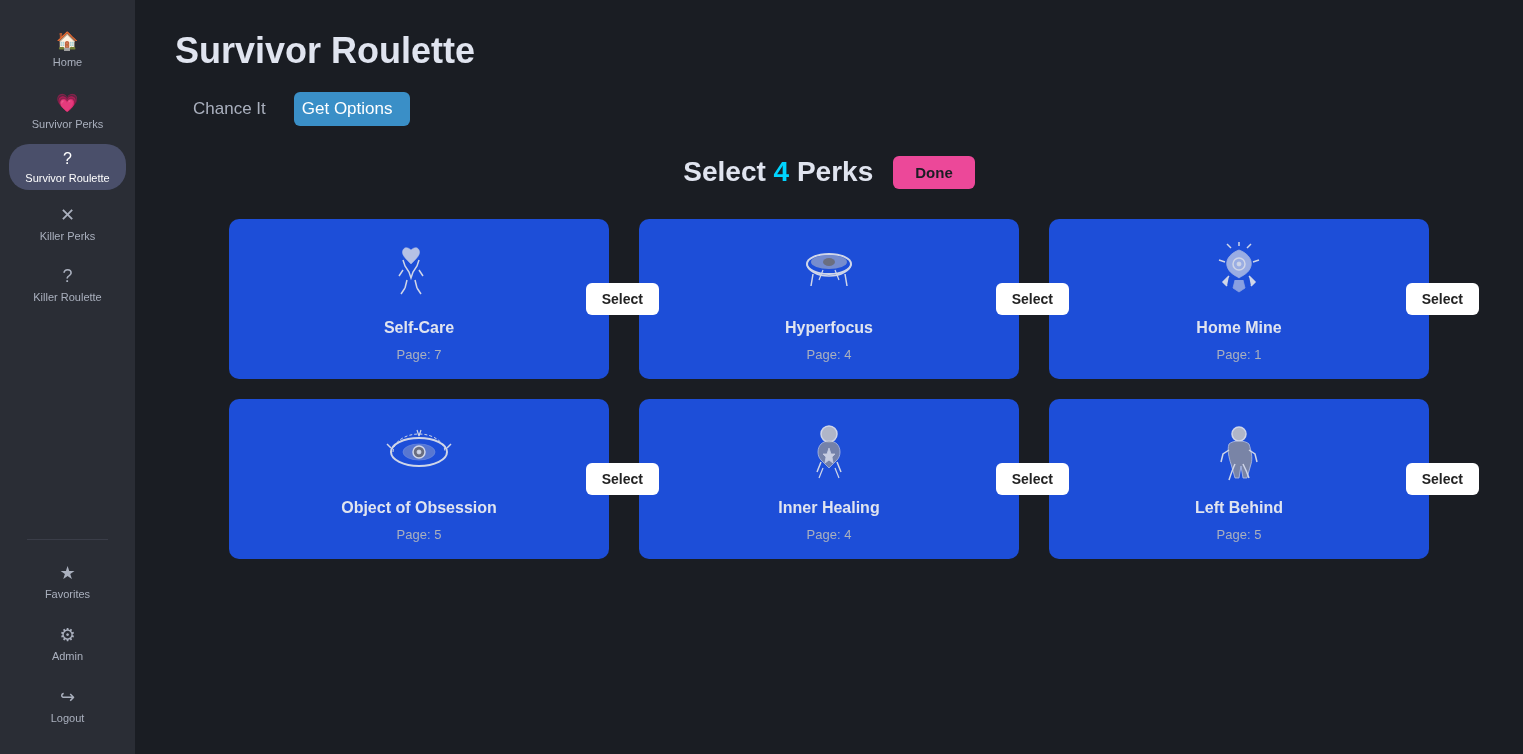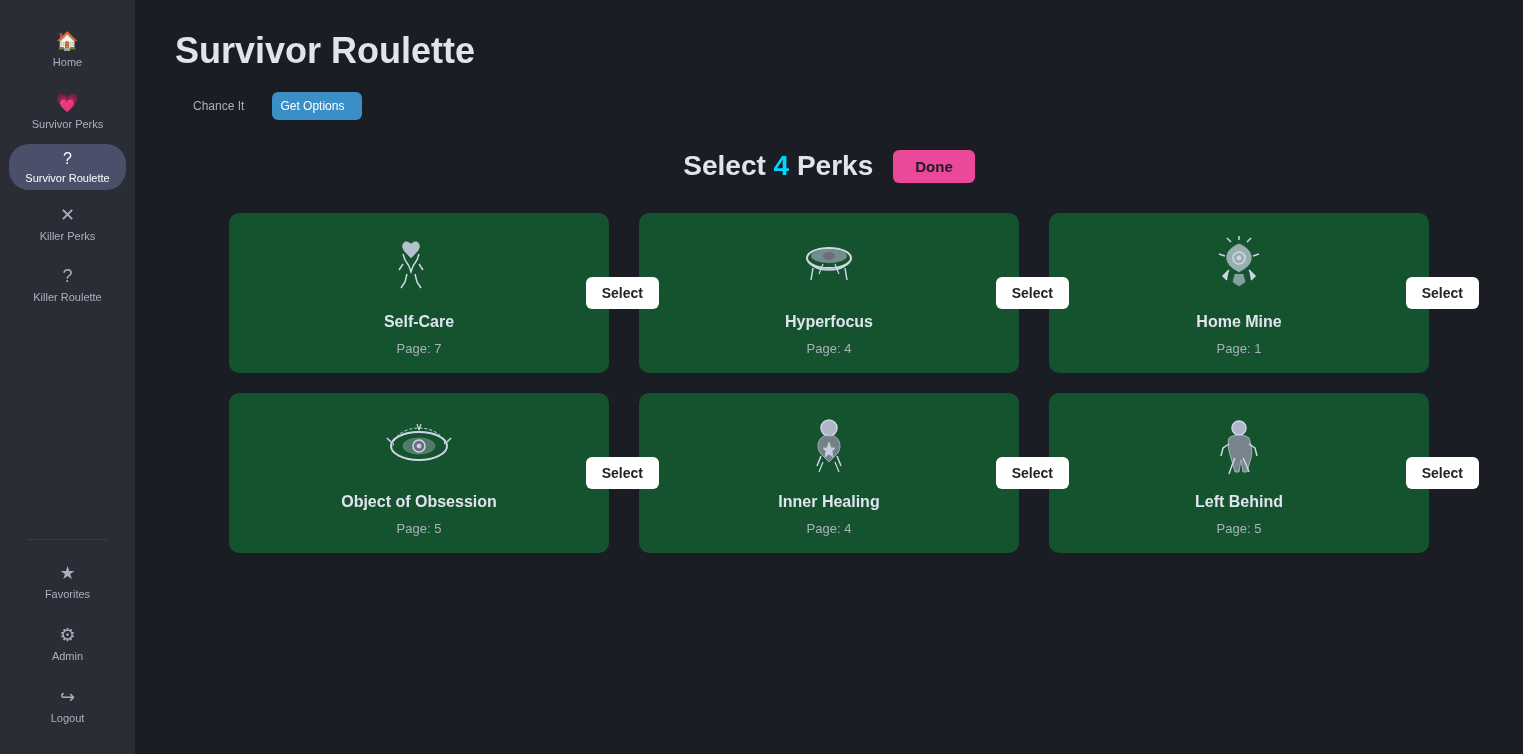--- a/index.html
+++ b/index.html
@@ -80,21 +80,21 @@
       gap: 10px;
       margin-bottom: 30px;
       align-items: center;
     }
     .tab-btn {
       padding: 7px 18px;
       border-radius: 6px;
       border: none;
       background: transparent;
       color: #aab0be;
-      font-size: 12px;
+      font-size: 17px;
       cursor: pointer;
       transition: background 0.15s;
     }
     .tab-btn.active {
       background: #3a8fc7;
       color: #fff;
       padding-left: 8px;
     }
 
     
@@ -131,21 +131,21 @@
       gap: 20px 30px;
       max-width: 1200px;
       margin: 0 auto;
     }
     .perk-cell {
       position: relative;
       display: flex;
       align-items: center;
     }
     .perk-card {
-      background: #14532d;
+      background: #1d4ed8;
       border-radius: 10px;
       padding: 20px 16px 14px;
       display: flex;
       flex-direction: column;
       align-items: center;
       gap: 10px;
       flex: 1;
       min-height: 160px;
       cursor: pointer;
       transition: background 0.15s;

